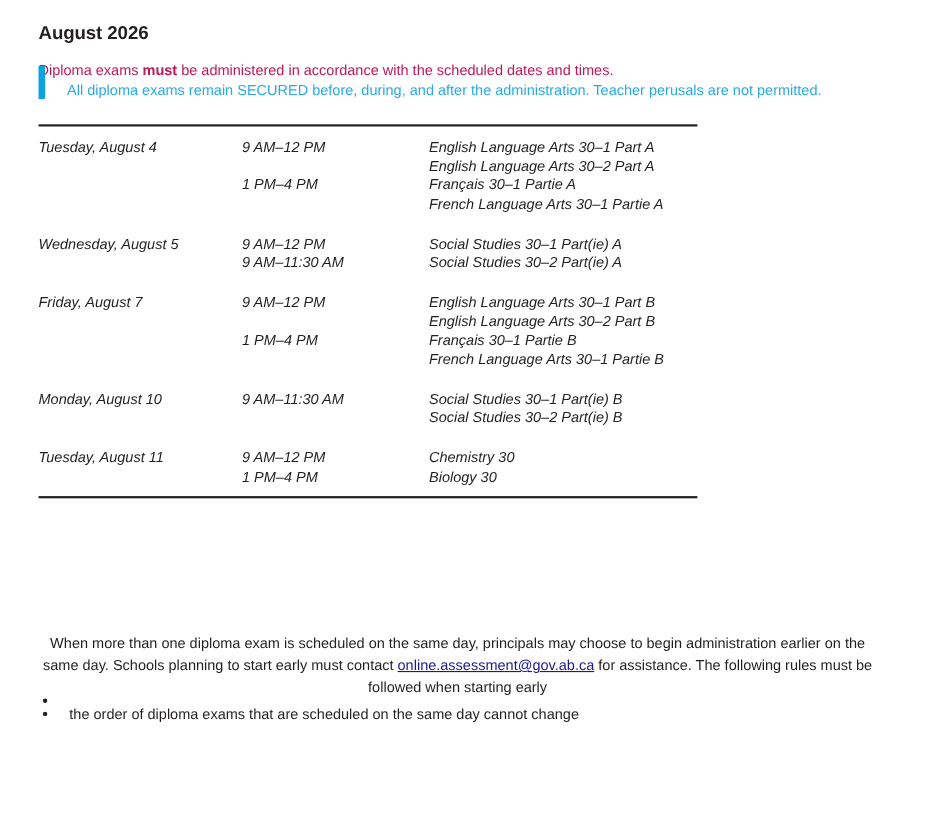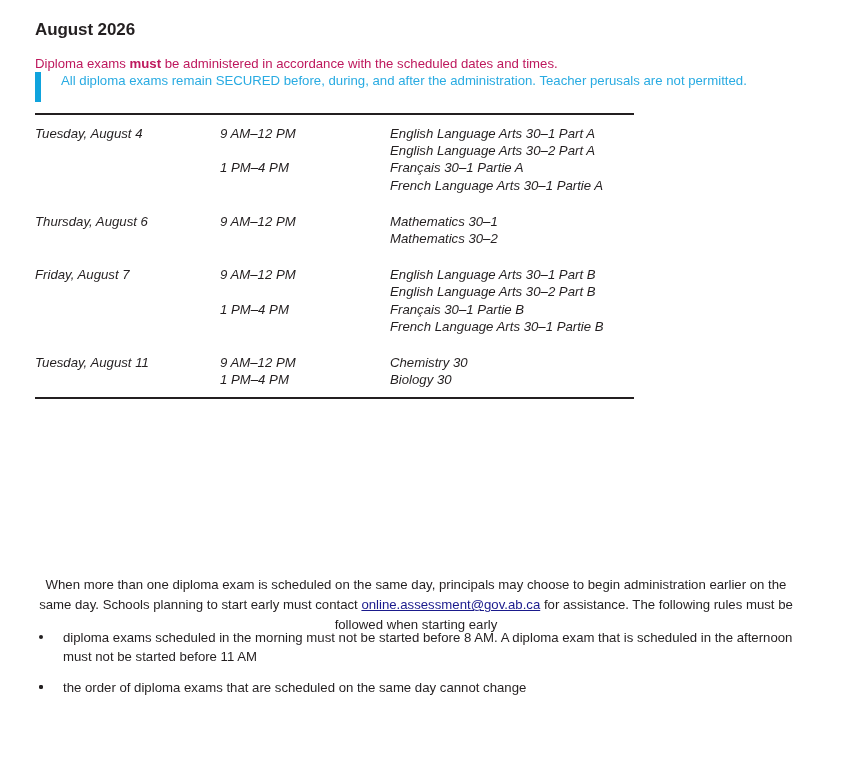--- a/index.html
+++ b/index.html
@@ -37,25 +37,25 @@
     font-size: 13.2px;
     line-height: 17px;
     color: #be185d;
     width: 790px;
   }
   .intro-paragraph b { font-weight: bold; }
 
   .callout {
     position: absolute;
     left: 35px;
-    top: 72px;
+    top: 60px;
     width: 790px;
     min-height: 30px;
     display: flex;
-    align-items: flex-start;
+    align-items: flex-end;
   }
   .callout-bar {
     width: 6px;
     align-self: stretch;
     min-height: 30px;
     background: #0fa3dd;
     flex: none;
   }
   .callout-text {
     padding-left: 20px;
@@ -168,29 +168,29 @@
           </td>
           <td class="col-exam cell-pad-top cell-pad-bottom">
             <span class="line">English Language Arts 30–1 Part A</span>
             <span class="line">English Language Arts 30–2 Part A</span>
             <span class="line">Français 30–1 Partie A</span>
             <span class="line">French Language Arts 30–1 Partie A</span>
           </td>
         </tr>
         <tr>
           <td class="col-date cell-pad-top cell-pad-bottom">
-            <span class="line">Thursday, August 6</span>
-          </td>
-          <td class="col-time cell-pad-top cell-pad-bottom">
-            <span class="line">9 AM–12 PM</span>
-            <span class="line blank">&nbsp;</span>
-          </td>
-          <td class="col-exam cell-pad-top cell-pad-bottom">
-            <span class="line">Mathematics 30–1</span>
-            <span class="line">Mathematics 30–2</span>
+            <span class="line">Wednesday, August 5</span>
+          </td>
+          <td class="col-time cell-pad-top cell-pad-bottom">
+            <span class="line">9 AM–12 PM</span>
+            <span class="line">9 AM–11:30 AM</span>
+          </td>
+          <td class="col-exam cell-pad-top cell-pad-bottom">
+            <span class="line">Social Studies 30–1 Part(ie) A</span>
+            <span class="line">Social Studies 30–2 Part(ie) A</span>
           </td>
         </tr>
         <tr>
           <td class="col-date cell-pad-top cell-pad-bottom">
             <span class="line">Friday, August 7</span>
           </td>
           <td class="col-time cell-pad-top cell-pad-bottom">
             <span class="line">9 AM–12 PM</span>
             <span class="line blank">&nbsp;</span>
             <span class="line">1 PM–4 PM</span>
@@ -198,38 +198,50 @@
           </td>
           <td class="col-exam cell-pad-top cell-pad-bottom">
             <span class="line">English Language Arts 30–1 Part B</span>
             <span class="line">English Language Arts 30–2 Part B</span>
             <span class="line">Français 30–1 Partie B</span>
             <span class="line">French Language Arts 30–1 Partie B</span>
           </td>
         </tr>
         <tr>
           <td class="col-date cell-pad-top cell-pad-bottom">
+            <span class="line">Monday, August 10</span>
+          </td>
+          <td class="col-time cell-pad-top cell-pad-bottom">
+            <span class="line">9 AM–11:30 AM</span>
+            <span class="line blank">&nbsp;</span>
+          </td>
+          <td class="col-exam cell-pad-top cell-pad-bottom">
+            <span class="line">Social Studies 30–1 Part(ie) B</span>
+            <span class="line">Social Studies 30–2 Part(ie) B</span>
+          </td>
+        </tr>
+        <tr>
+          <td class="col-date cell-pad-top cell-pad-bottom">
             <span class="line">Tuesday, August 11</span>
           </td>
           <td class="col-time cell-pad-top cell-pad-bottom">
             <span class="line">9 AM–12 PM</span>
             <span class="line">1 PM–4 PM</span>
           </td>
           <td class="col-exam cell-pad-top cell-pad-bottom">
             <span class="line">Chemistry 30</span>
             <span class="line">Biology 30</span>
           </td>
         </tr>
       </tbody>
   </table>
 
 
   <p class="para2">
     <span>When more than one diploma exam is scheduled on the same day, principals may choose to begin administration earlier on the same day. Schools planning to start early must contact </span><a class="email-link" href="#">online.assessment@gov.ab.ca</a><span> for assistance. The following rules must be followed when starting early</span>
   </p>
 
   <ul class="bullets">
-      <li><span class="dot"></span><span>diploma exams scheduled in the morning must not be started before 8 AM. A diploma exam that is scheduled in the afternoon must not be started before 11 AM</span></li>
       <li><span class="dot"></span></li>
       <li><span class="dot"></span><span>the order of diploma exams that are scheduled on the same day cannot change</span></li>
     </ul>
 
 </div>
 
 </body></html>

